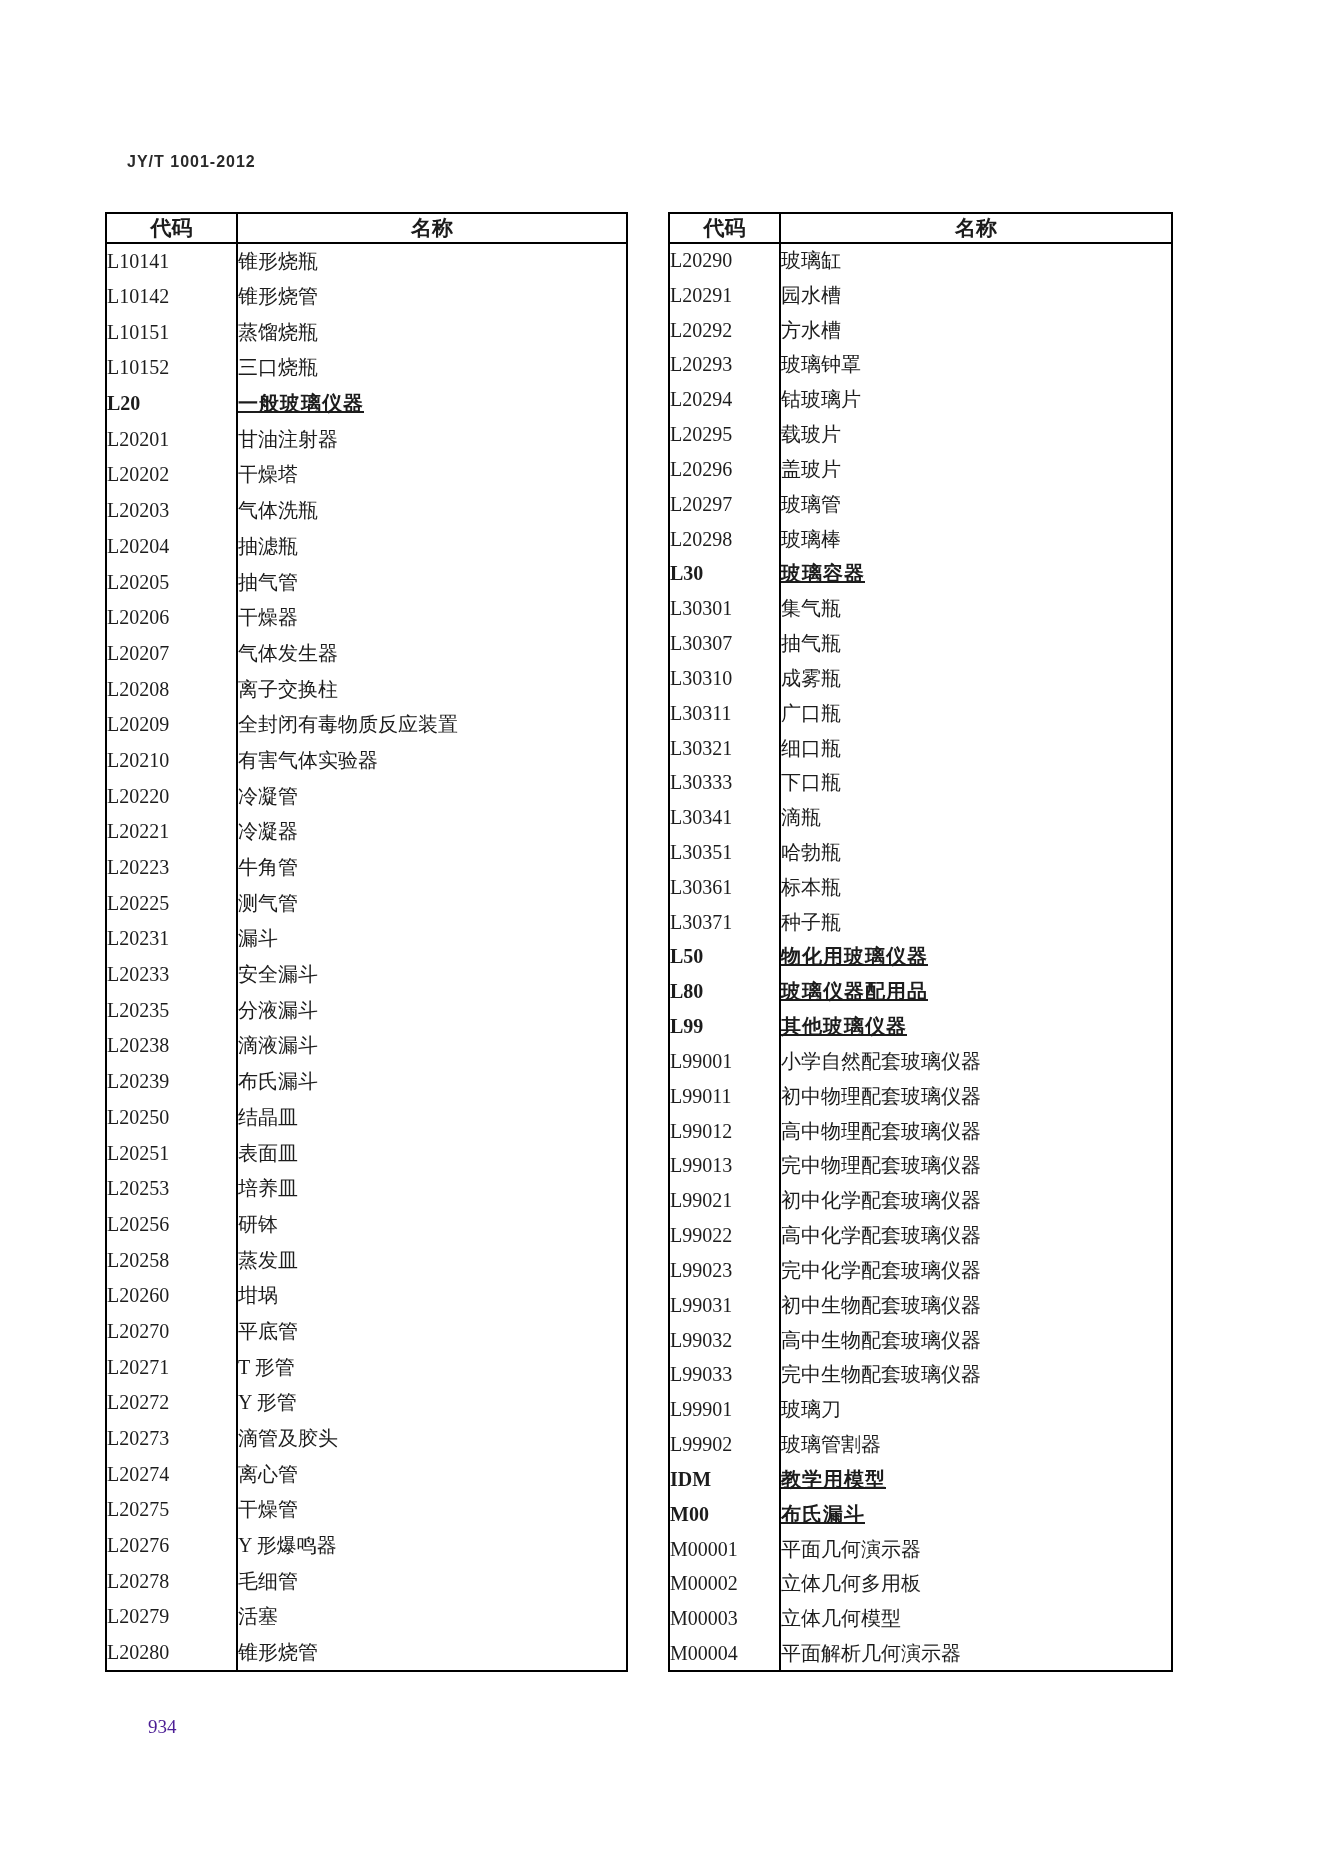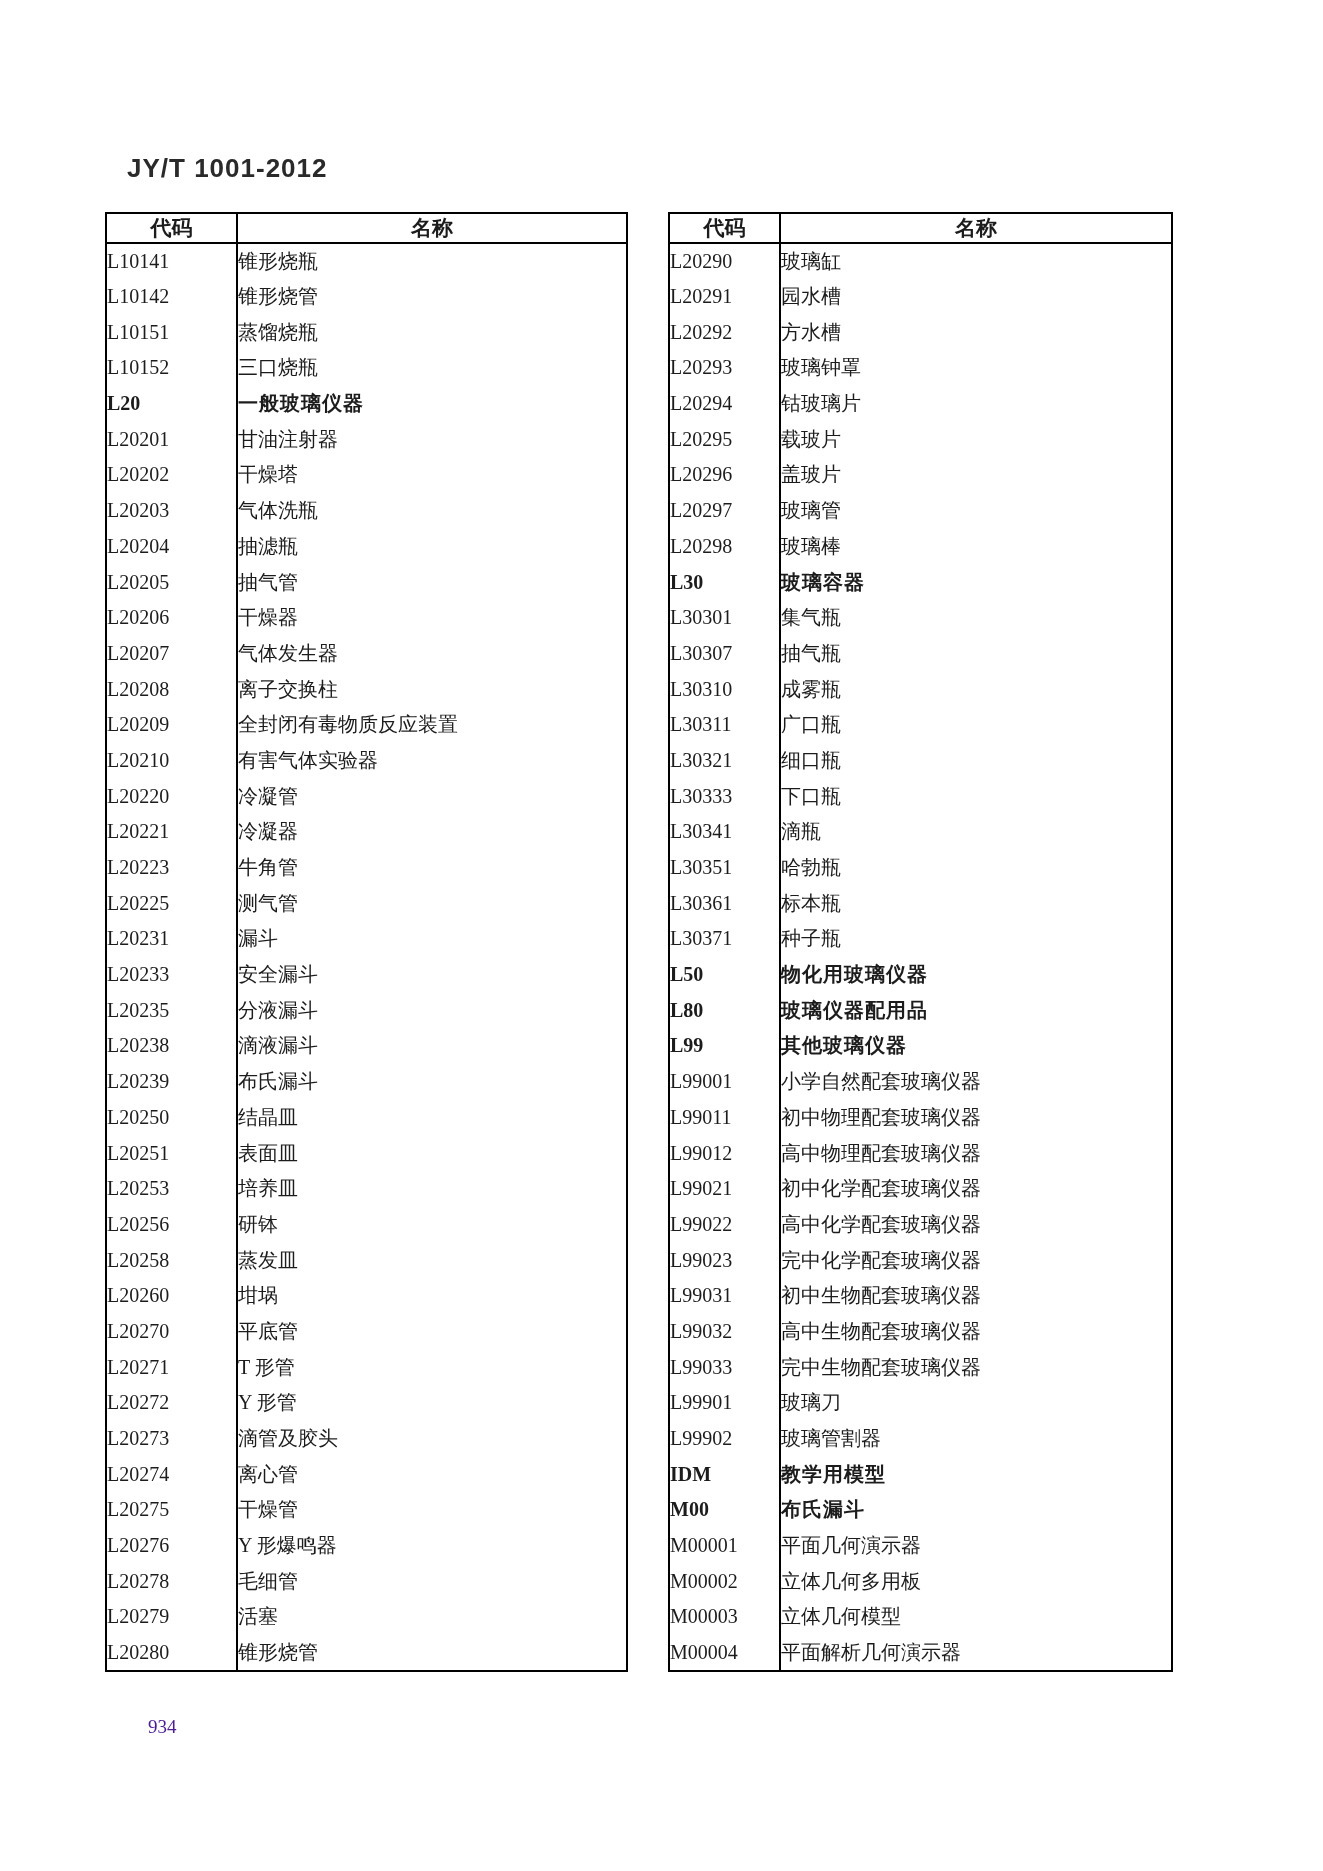--- a/index.html
+++ b/index.html
@@ -15,21 +15,21 @@
     color: #1c1c1c;
     font-family: "Liberation Serif", "DejaVu Serif", serif;
     overflow: hidden;
   }
   .doc-title {
     position: absolute;
     left: 127px;
     top: 153px;
     font-family: "Liberation Sans", "DejaVu Sans", sans-serif;
     font-weight: bold;
-    font-size: 26px;
+    font-size: 16px;
     letter-spacing: 1px;
     color: #2a2a2a;
   }
   .tbl-wrap {
     position: absolute;
     top: 212px;
   }
   .tbl-wrap.left  { left: 105px; width: 523px; height: 1460px; }
   .tbl-wrap.right { left: 668px; width: 505px; height: 1460px; }
   table.code-table {
@@ -54,21 +54,21 @@
     text-align: center;
   }
   .tbl-wrap.left  col.c-code  { width: 131px; }
   .tbl-wrap.right col.c-code  { width: 111px; }
   td.code-cell, th.code-head { border-right: 2px solid #000; }
   tbody tr { height: 34.73px; }
   tbody td { font-size: 20px; }
   td.code-cell { padding-left: 11px; }
   td.name-cell { padding-left: 12px; }
   tr.category td { font-weight: bold; margin-top: 16px; }
-  tr.category td.name-cell { letter-spacing: 1px; }
+  tr.category td.name-cell { letter-spacing: 1px; text-decoration: underline; }
   .page-number {
     position: absolute;
     left: 148px;
     top: 1716px;
     font-size: 19px;
     color: #4c1d95;
   }
 </style>
 </head>
 <body>
@@ -365,20 +365,24 @@
           </tr>
           <tr>
             <td class="code-cell">L99011</td>
             <td class="name-cell">初中物理配套玻璃仪器</td>
           </tr>
           <tr>
             <td class="code-cell">L99012</td>
             <td class="name-cell">高中物理配套玻璃仪器</td>
           </tr>
           <tr>
+            <td class="code-cell">L99013</td>
+            <td class="name-cell">完中物理配套玻璃仪器</td>
+          </tr>
+          <tr>
             <td class="code-cell">L99021</td>
             <td class="name-cell">初中化学配套玻璃仪器</td>
           </tr>
           <tr>
             <td class="code-cell">L99022</td>
             <td class="name-cell">高中化学配套玻璃仪器</td>
           </tr>
           <tr>
             <td class="code-cell">L99023</td>
             <td class="name-cell">完中化学配套玻璃仪器</td>

